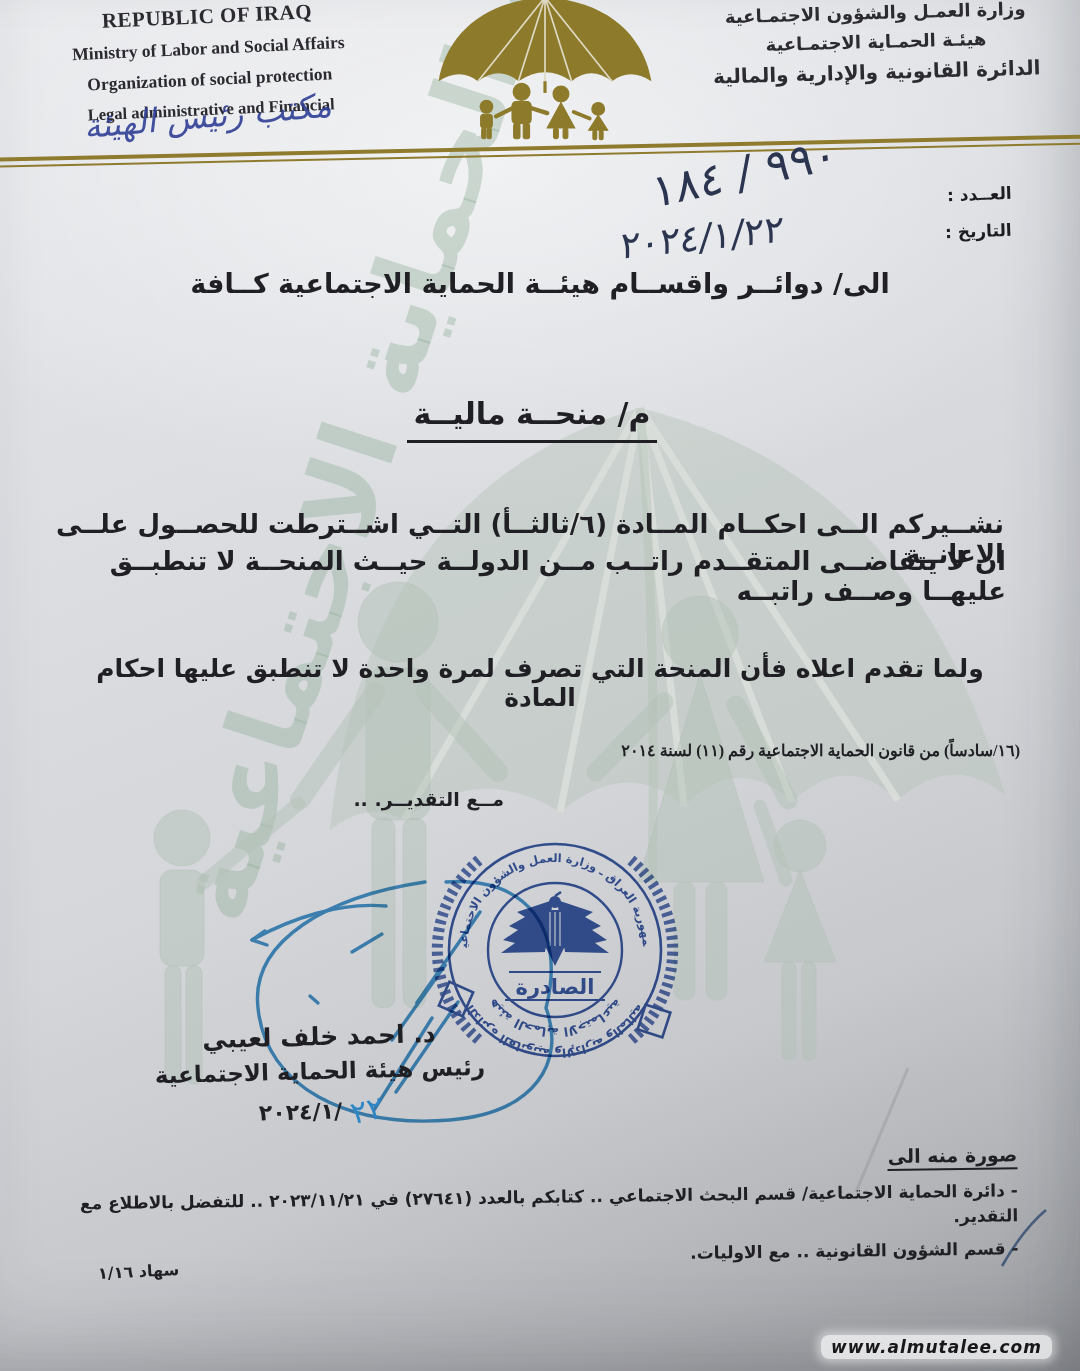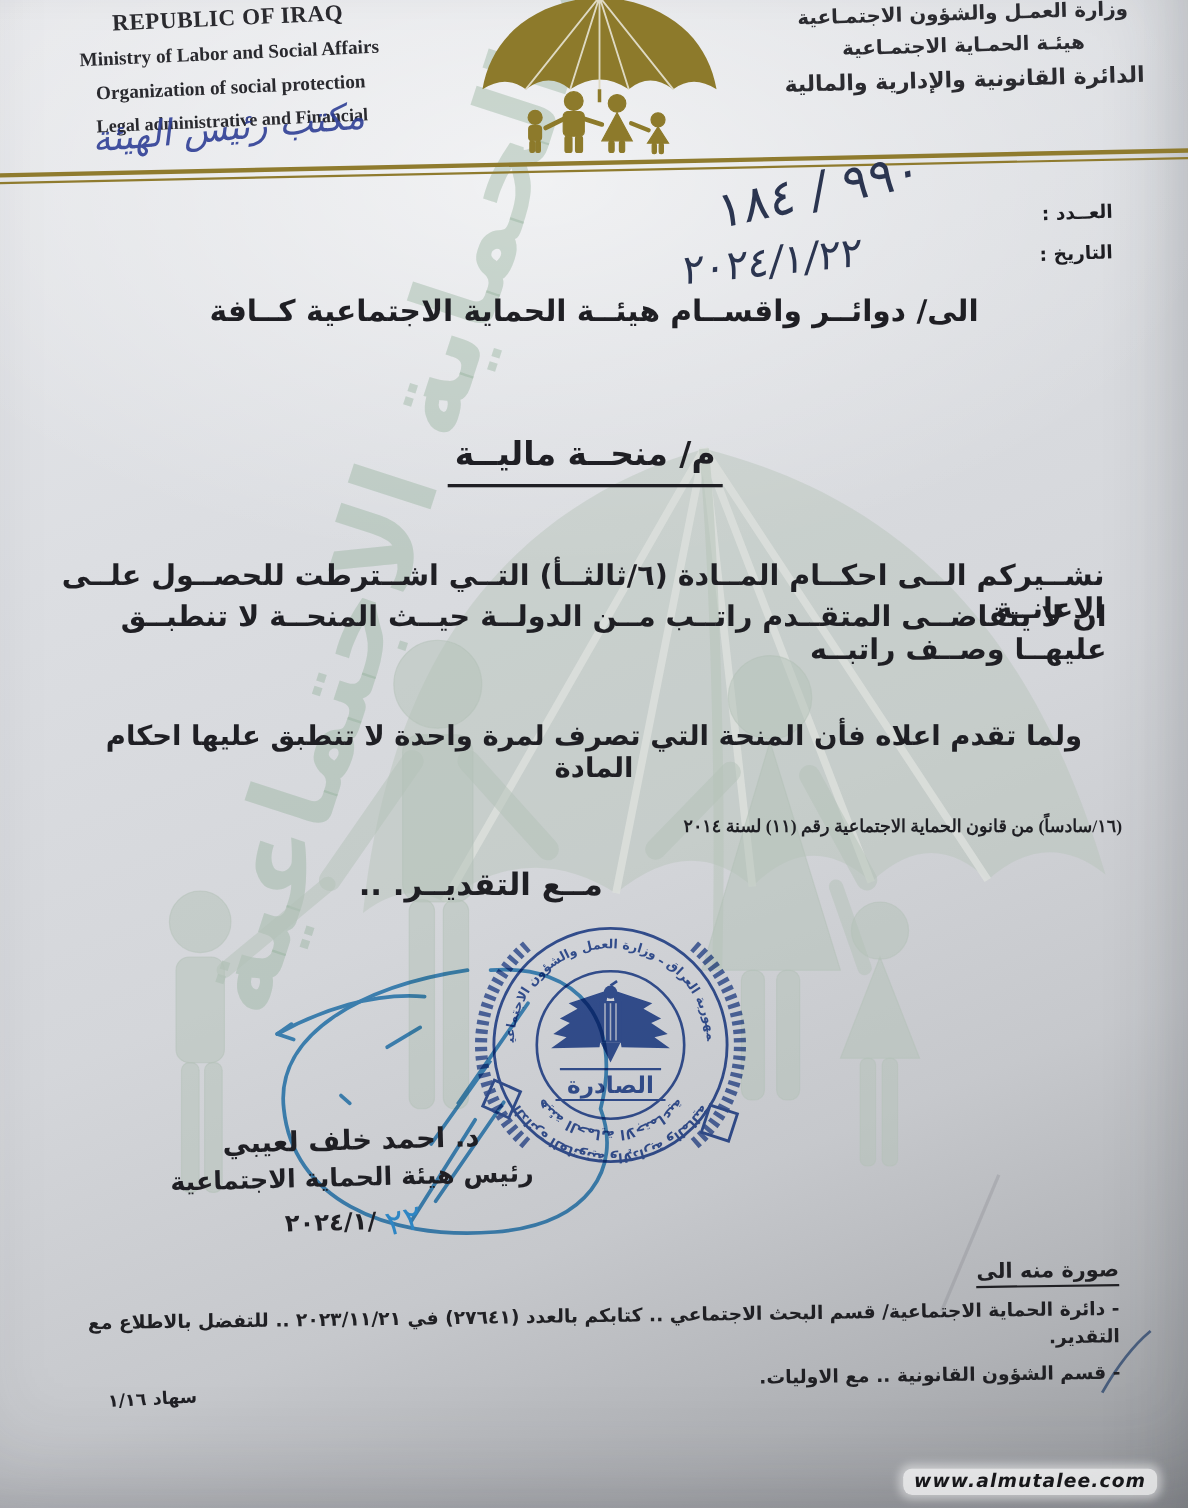--- a/index.html
+++ b/index.html
@@ -41,21 +41,21 @@
   .body-line{direction:rtl; font-weight:bold; color:#1f1f24;}
   .to-line{left:90px; right:90px; top:268px; text-align:center; font-size:27px;}
   .subject-wrap{left:0; right:16px; top:396px; text-align:center;}
   .subject{display:inline-block; direction:rtl; font-weight:bold; font-size:30px;
            border-bottom:3.5px solid #1f1f24; padding:0 6px 9px 6px;}
   .p1l1{right:76px; top:468px; font-size:26px;margin-top:41px;}
   .p1l2{right:74px; top:546px; font-size:26px;margin-left:46px;}
   .p1l3{right:75px; top:617px; font-size:26px;}
   .p2l1{left:60px; right:60px; top:654px; text-align:center; font-size:25px;}
   .p2l2{left:60px; right:60px; top:741px; text-align:right; font-size:16px;font-family:Liberation Serif, serif;}
-  .closing{right:532px; top:788px; font-size:28px;}
+  .closing{right:576px; top:788px; font-size:19px;}
   
   .wm-svg{left:0; top:0; width:1080px; height:1371px;}
   .wm-callig{left:206px; top:856px; width:1300px; font-size:104px; font-weight:bold; direction:rtl; text-align:left;
              color:rgba(144,174,153,.40); transform:rotate(-72deg); transform-origin:0 50%; white-space:nowrap;
              letter-spacing:2px;}
   
   .stamp-svg{left:405px; top:800px; width:300px; height:300px; mix-blend-mode:multiply; opacity:.93;}
   .sig-svg{left:0; top:0; width:1080px; height:1371px; mix-blend-mode:multiply;}
   .sig-block{left:140px; top:1022px; width:360px; text-align:center; transform:rotate(-1.5deg); direction:rtl; font-weight:bold;}
   .sig-name{font-size:25px;}

